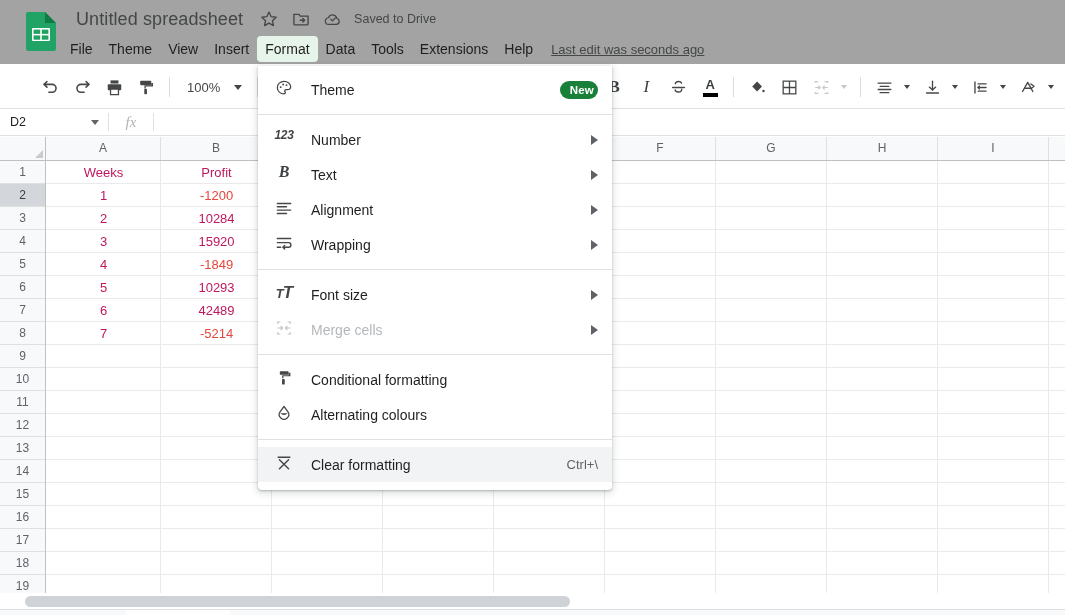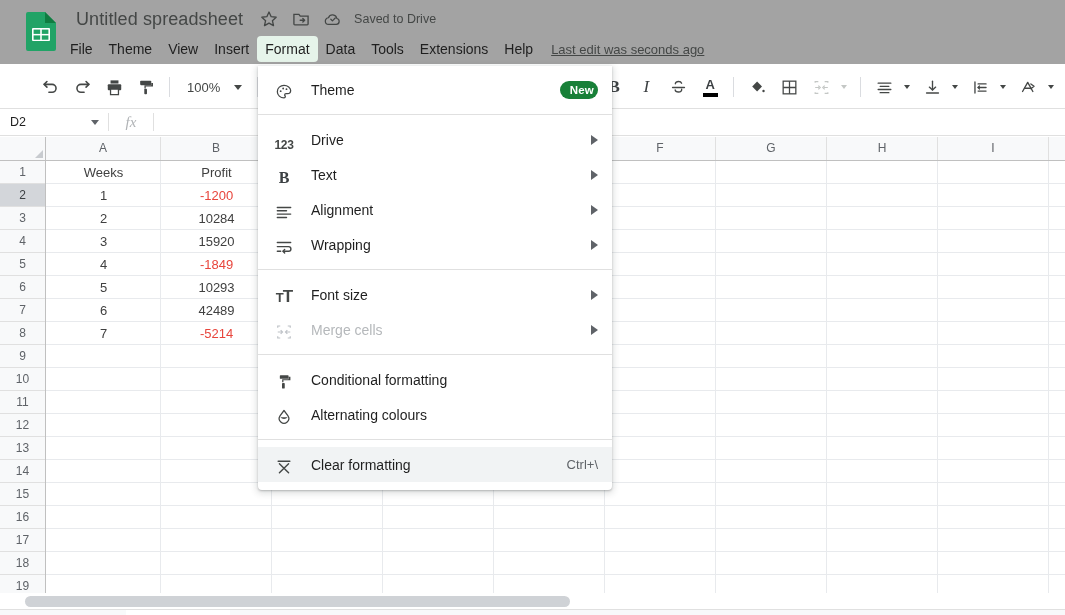--- a/index.html
+++ b/index.html
@@ -89,41 +89,41 @@
   .rowhead-band { position: absolute; left: 0; top: 24px; width: 46px; bottom: 0; background: #f8f9fa; border-right: 1px solid #c0c0c0; }
   .rowhead {
     position: absolute; left: 0; width: 45px; text-align: center;
     font-size: 12px; color: #5f6368; border-bottom: 1px solid #e0e0e0; background: #f8f9fa;
   }
   .rowhead.sel { background: #d3d6da; color: #3c4043; }
   .cellarea { position: absolute; left: 46px; top: 24px; right: 0; bottom: 0; overflow: hidden; }
   .gridline-v { position: absolute; top: 0; bottom: 0; width: 1px; background: #e8eaed; }
   .gridline-h { position: absolute; left: 0; right: 0; height: 1px; background: #e8eaed; }
   .cell {
-    position: absolute; font-size: 13px; color: #404040; text-align: center;
+    position: absolute; font-size: 13px; color: #be185d; text-align: center;
     line-height: 22px; height: 22px; overflow: hidden; white-space: nowrap;
   }
   .cell.neg { color: #e8453c; }
 
   
   .hscroll-track { position: absolute; left: 0; top: 593px; width: 1065px; height: 16px; background: #fff; }
   .hscroll-thumb { position: absolute; left: 25px; top: 596px; width: 545px; height: 11px; border-radius: 6px; background: #cfd2d6; }
   .bottombar { position: absolute; left: 0; top: 609px; width: 1065px; height: 6px; background: #f8f9fa; border-top: 1px solid #e0e0e0; }
   .bottombar .tabchip { position: absolute; left: 126px; top: 0; width: 104px; height: 6px; background: #fff; }
 
   
   .menu {
     position: absolute; left: 258px; top: 66px; width: 354px;
     background: #fff; border-radius: 0 0 4px 4px;
     box-shadow: 0 2px 6px 2px rgba(60,64,67,.15), 0 1px 2px 0 rgba(60,64,67,.3);
     padding: 6px 0 8px 0; z-index: 40;
   }
   .mi { position: relative; display: flex; align-items: center; height: 35px; padding: 0 14px 0 14px; }
   .mi.highlight { background: #f1f3f4; }
-  .mi-icon { width: 24px; height: 24px; display: flex; align-items: flex-end; justify-content: center; color: #444746; flex: none; }
+  .mi-icon { width: 24px; height: 24px; display: flex; align-items: flex-start; justify-content: center; color: #444746; flex: none; font-style: italic; }
   .mi-icon.dim { color: #bdc1c6; }
   .mi-label { margin-left: 15px; font-size: 14px; color: #1f1f1f; white-space: nowrap; }
   .mi-label.dim { color: #b5b8bb; }
   .mi-accel { margin-left: auto; font-size: 13px; color: #5f6368; }
   .mi-arrow {
     margin-left: auto; width: 0; height: 0;
     border-top: 5px solid transparent; border-bottom: 5px solid transparent; border-left: 7px solid #5f6368;
   }
   .mi-arrow.dim { border-left-color: #5f6368; }
   .badge-new {
@@ -421,21 +421,21 @@
           </svg>
         </span>
         <span class="mi-label">Theme</span>
         <span class="badge-new">New</span>
       </div>
       <div class="mi-sep"></div>
       <div class="mi">
         <span class="mi-icon">
           <span class="num123">123</span>
         </span>
-        <span class="mi-label">Drive</span>
+        <span class="mi-label">Number</span>
         <span class="mi-arrow"></span>
       </div>
       <div class="mi">
         <span class="mi-icon">
           <span class="bold-b">B</span>
         </span>
         <span class="mi-label">Text</span>
         <span class="mi-arrow"></span>
       </div>
       <div class="mi">

